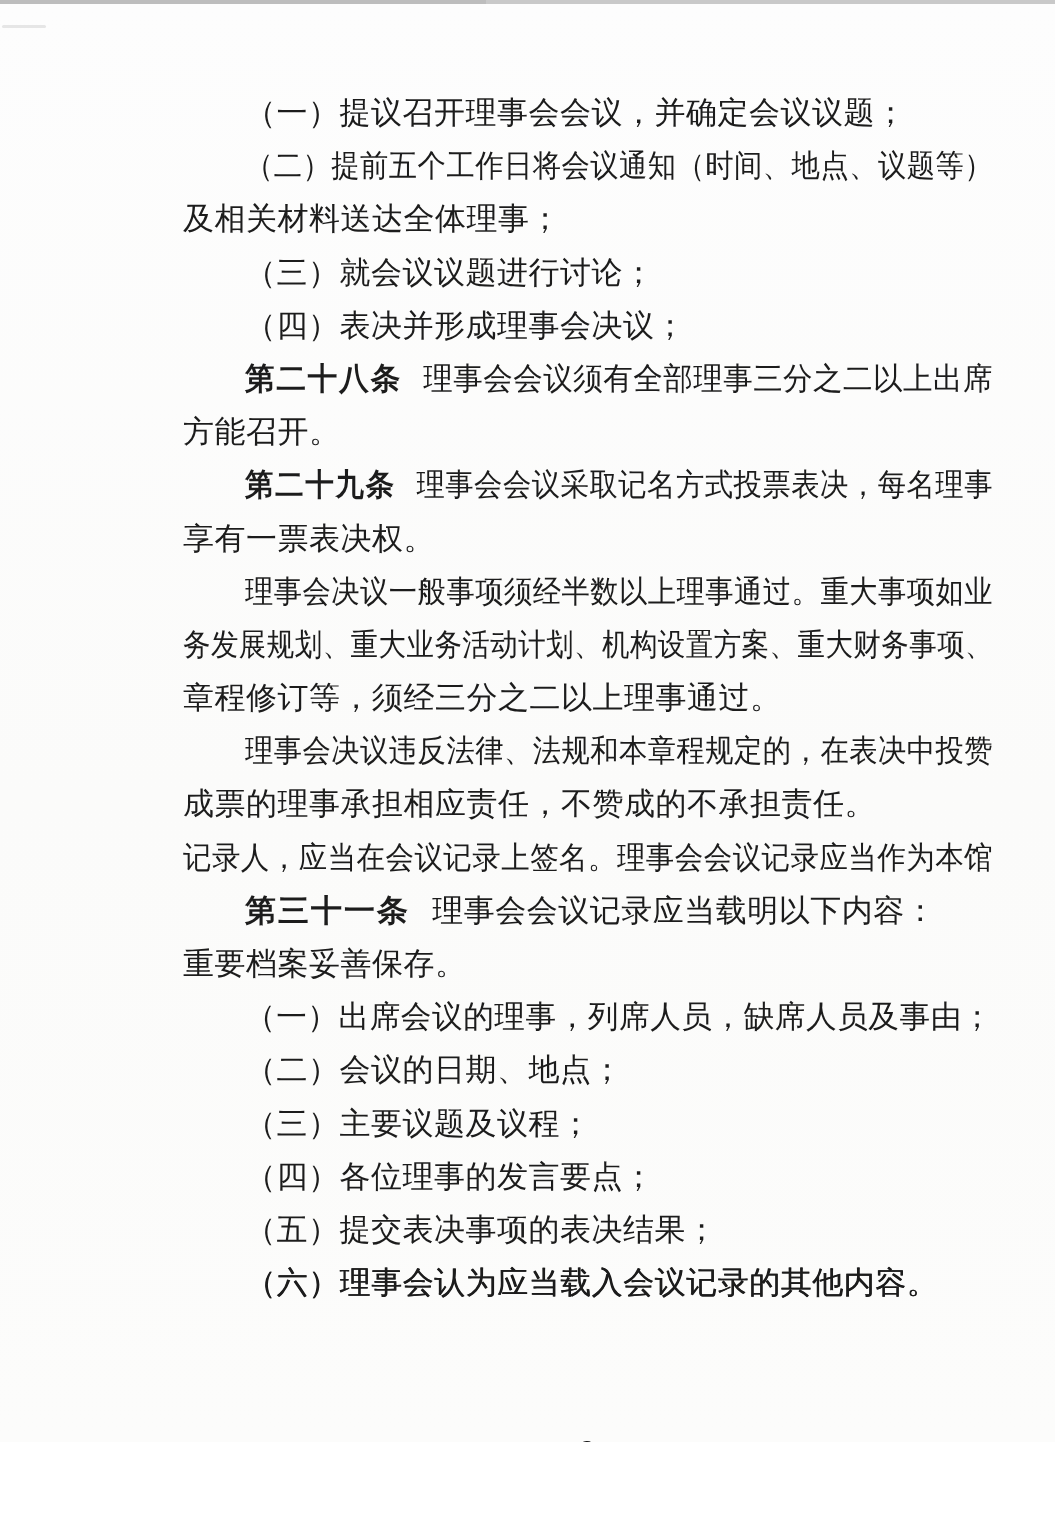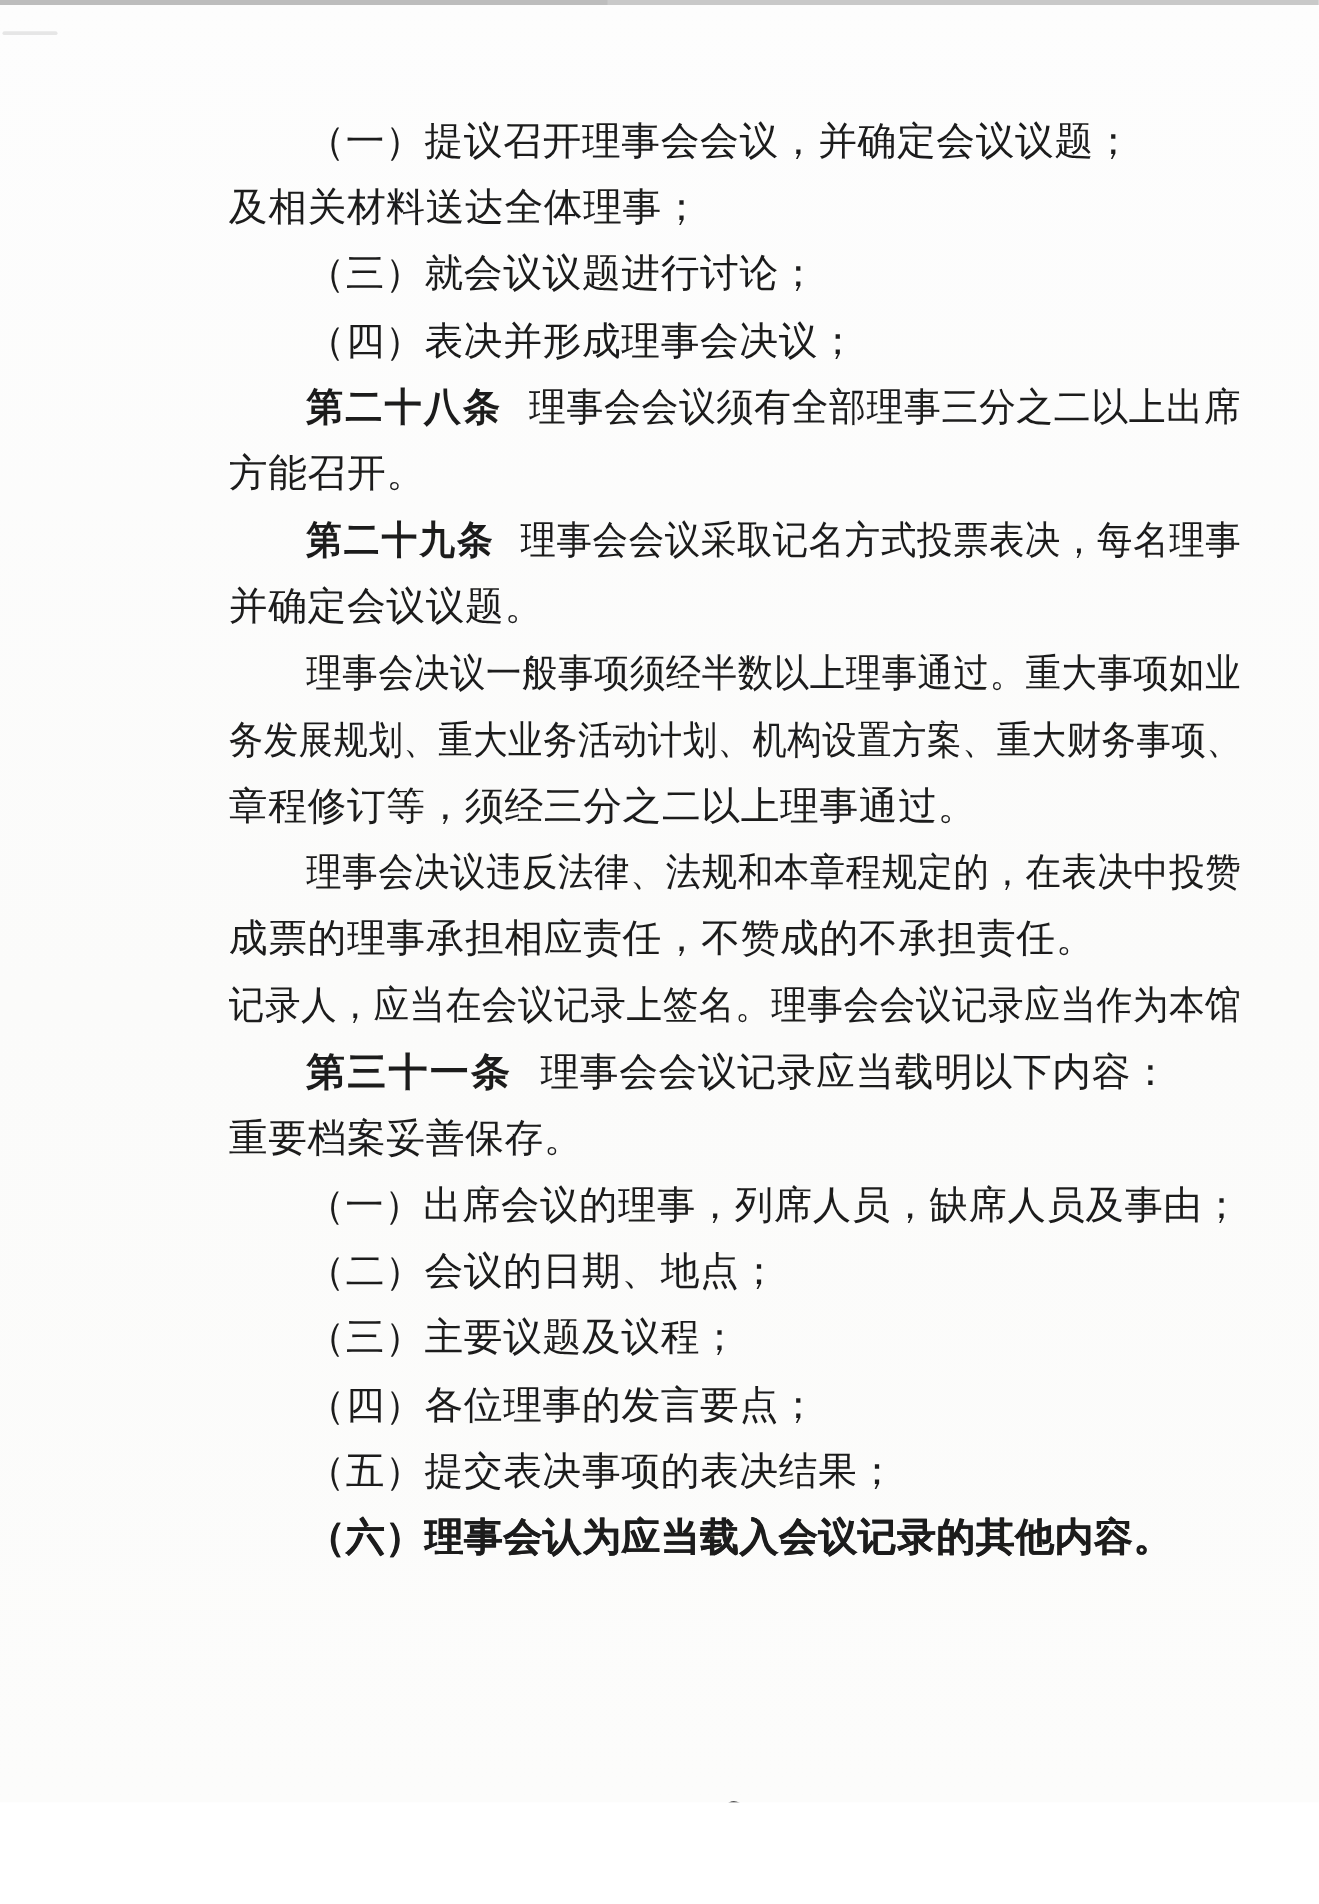--- a/index.html
+++ b/index.html
@@ -58,21 +58,21 @@
     white-space: nowrap;
     transform-origin: left center;
   }
   .lead {
     font-family: "Liberation Sans", "DejaVu Sans", sans-serif;
     font-weight: 700;
     margin-right: 0.72em;
     letter-spacing: 2px;
   }
   .line.em .line-text {
-    font-weight: 700;
+    font-weight: 400;
     text-shadow: 0.4px 0 0 #1c1c1c;
   }
   .page-number {
     position: absolute;
     top: 1430px;
     left: 183px;
     width: 810px;
     height: 46px;
     line-height: 46px;
     text-align: center;
@@ -85,27 +85,28 @@
 </style>
 </head>
 <body>
 
 <div class="page">
   <div class="scan-edge-top"></div>
   <div class="scan-smudge"></div>
 
   <div class="content">
       <div class="line indent"><span class="fit"><span class="line-text">（一）提议召开理事会会议，并确定会议议题；</span></span></div>
+      <div class="line indent full"><span class="fit" style="transform: scaleX(0.913309);"><span class="line-text">（二）提前五个工作日将会议通知（时间、地点、议题等）</span></span></div>
       <div class="line"><span class="fit"><span class="line-text">及相关材料送达全体理事；</span></span></div>
       <div class="line indent"><span class="fit"><span class="line-text">（三）就会议议题进行讨论；</span></span></div>
       <div class="line indent"><span class="fit"><span class="line-text">（四）表决并形成理事会决议；</span></span></div>
       <div class="line indent full"><span class="fit" style="transform: scaleX(0.951881);"><span class="lead">第二十八条</span><span class="line-text">理事会会议须有全部理事三分之二以上出席</span></span></div>
       <div class="line"><span class="fit"><span class="line-text">方能召开。</span></span></div>
       <div class="line indent full"><span class="fit" style="transform: scaleX(0.915195);"><span class="lead">第二十九条</span><span class="line-text">理事会会议采取记名方式投票表决，每名理事</span></span></div>
-      <div class="line"><span class="fit"><span class="line-text">并确定会议议题。</span></span></div>
+      <div class="line"><span class="fit"><span class="line-text">享有一票表决权。</span></span></div>
       <div class="line indent full"><span class="fit" style="transform: scaleX(0.913309);"><span class="line-text">理事会决议一般事项须经半数以上理事通过。重大事项如业</span></span></div>
       <div class="line full"><span class="fit" style="transform: scaleX(0.8867);"><span class="line-text">务发展规划、重大业务活动计划、机构设置方案、重大财务事项、</span></span></div>
       <div class="line"><span class="fit"><span class="line-text">章程修订等，须经三分之二以上理事通过。</span></span></div>
       <div class="line indent full"><span class="fit" style="transform: scaleX(0.913309);"><span class="line-text">理事会决议违反法律、法规和本章程规定的，在表决中投赞</span></span></div>
       <div class="line"><span class="fit"><span class="line-text">成票的理事承担相应责任，不赞成的不承担责任。</span></span></div>
       <div class="line full"><span class="fit" style="transform: scaleX(0.918367);"><span class="line-text">记录人，应当在会议记录上签名。理事会会议记录应当作为本馆</span></span></div>
       <div class="line indent"><span class="fit"><span class="lead">第三十一条</span><span class="line-text">理事会会议记录应当载明以下内容：</span></span></div>
       <div class="line"><span class="fit"><span class="line-text">重要档案妥善保存。</span></span></div>
       <div class="line indent"><span class="fit" style="transform: scaleX(0.989418);"><span class="line-text">（一）出席会议的理事，列席人员，缺席人员及事由；</span></span></div>
       <div class="line indent"><span class="fit"><span class="line-text">（二）会议的日期、地点；</span></span></div>

